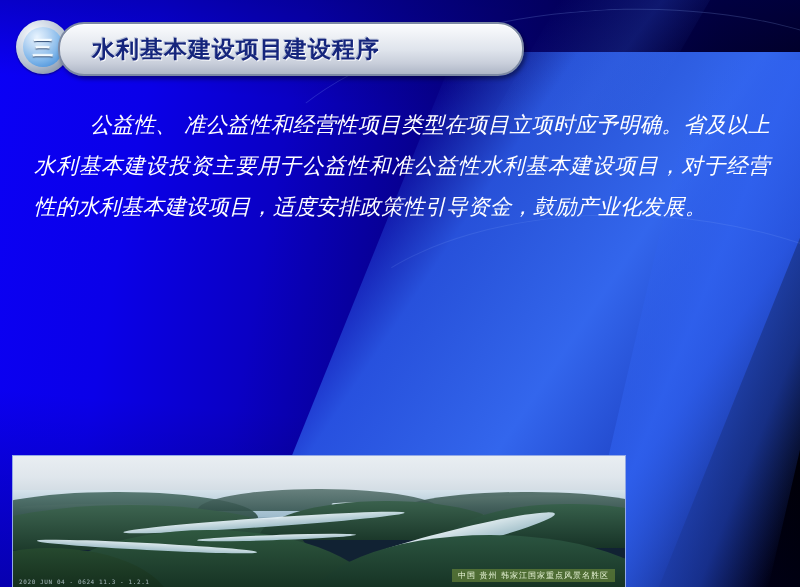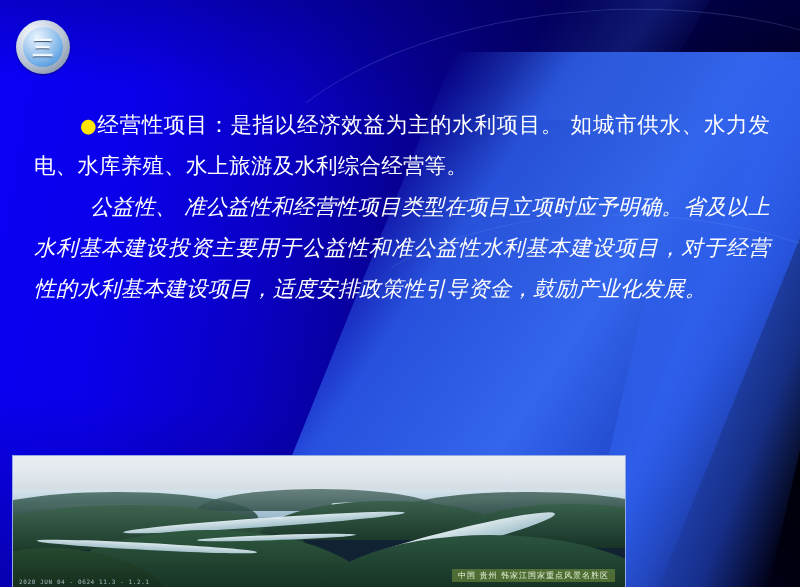--- a/index.html
+++ b/index.html
@@ -236,24 +236,26 @@
   <div class="swoosh swoosh-a"></div>
   <div class="swoosh swoosh-b"></div>
   <div class="swoosh swoosh-c"></div>
 
   <div class="header">
     <div class="badge">
       <div class="badge-inner">
         <span>三</span>
       </div>
     </div>
+    <div class="title-pill">
+      <div class="title-text">水利基本建设项目建设程序</div>
+    </div>
   </div>
 
   <div class="body-text">
-    <p class="para para-1"><span class="bullet">●</span><span>经营性项目：是指以经济效益为主的水利项目。  如城市供水、水力发电、水库养殖、水上旅游及水利综合经营等。</span></p>
     <p class="para para-2"><span>公益性、 准公益性和经营性项目类型在项目立项时应予明确。省及以上水利基本建设投资主要用于公益性和准公益性水利基本建设项目，对于经营性的水利基本建设项目，适度安排政策性引导资金，鼓励产业化发展。</span></p>
   </div>
 
   <div class="photo-frame">
     <div class="photo">
       <div class="sky"></div>
       <div class="water-far"></div>
       <div class="river r-7"></div>
       <div class="river r-5"></div>
       <div class="hill h-a"></div>

